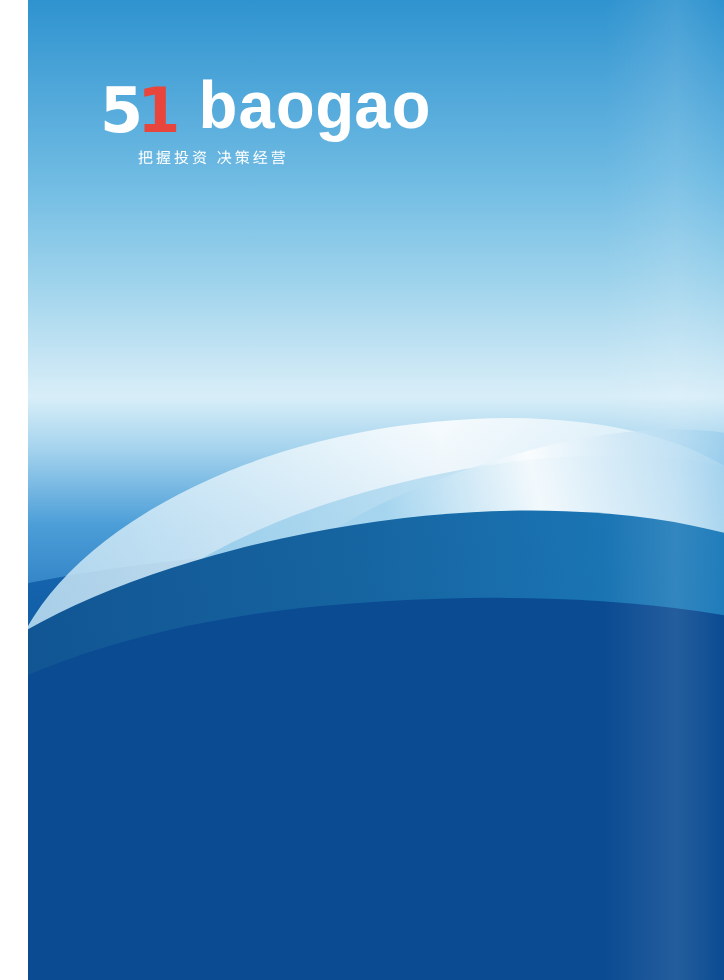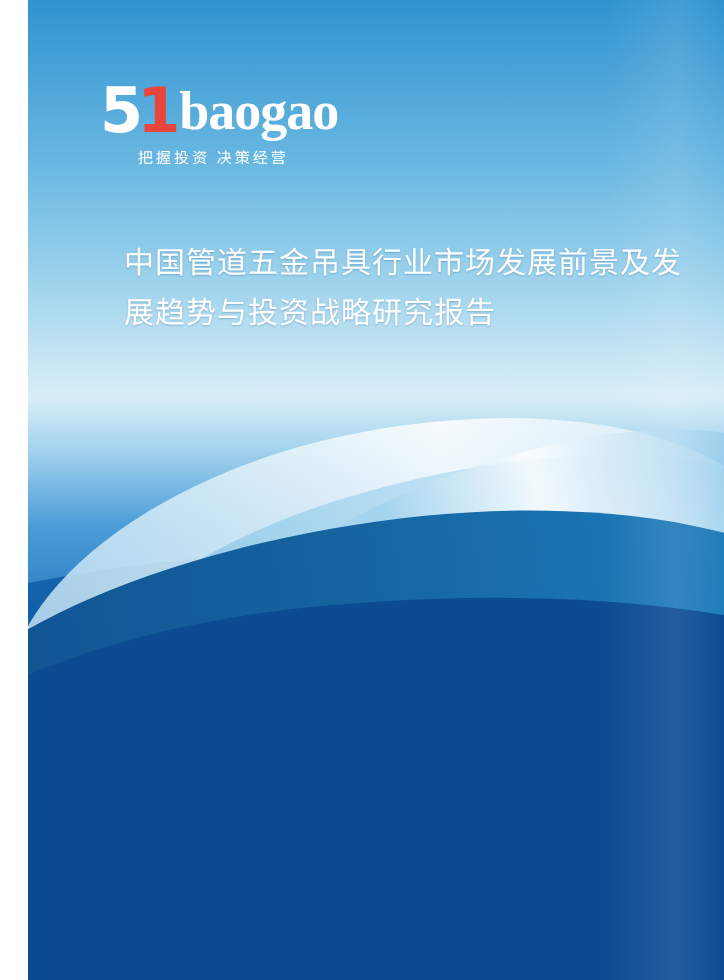--- a/index.html
+++ b/index.html
@@ -155,26 +155,26 @@
     color: #ffffff;
     letter-spacing: -2px;
     font-family: "DejaVu Sans", sans-serif;
   }
   .logo-mark .digit5 { color: #ffffff; }
   .logo-mark .digit1 {
     color: #e8453c;
     margin-left: -4px;
   }
   .logo-word {
-    font-size: 54px;
+    font-size: 66px;
     line-height: 62px;
     font-weight: bold;
     color: #ffffff;
-    font-family: Liberation Serif, serif;
-    margin-left: 1px;
+    font-family: Liberation Mono, monospace;
+    margin-left: 20px;
     letter-spacing: -1px;
   }
   .logo-tagline {
     position: absolute;
     left: 38px;
     top: 66px;
     font-size: 15px;
     color: #ffffff;
     letter-spacing: 3px;
     font-family: Liberation Serif, serif;
@@ -226,16 +226,15 @@
     <div class="streak"></div>
 
     <div class="logo">
       <span class="logo-mark">
         <span class="digit5">5</span><span class="digit1">1</span>
       </span>
       <span class="logo-word">baogao</span>
       <span class="logo-tagline">把握投资 决策经营</span>
     </div>
 
-    <div class="title">中国管道五金吊具行业市场发展前景及发展趋势与投资战略研究报告</div>
 
   </div>
 </div>
 
 </body></html>

